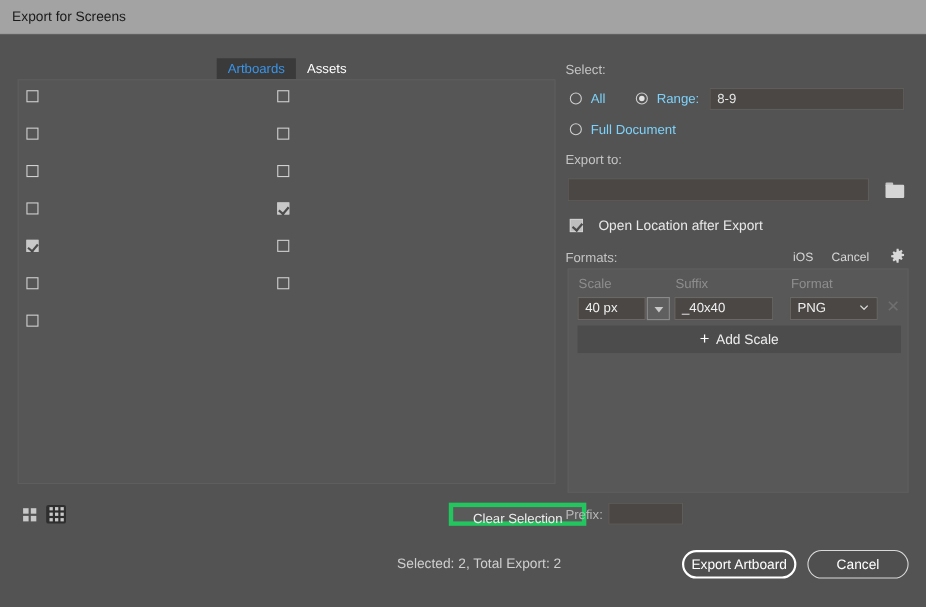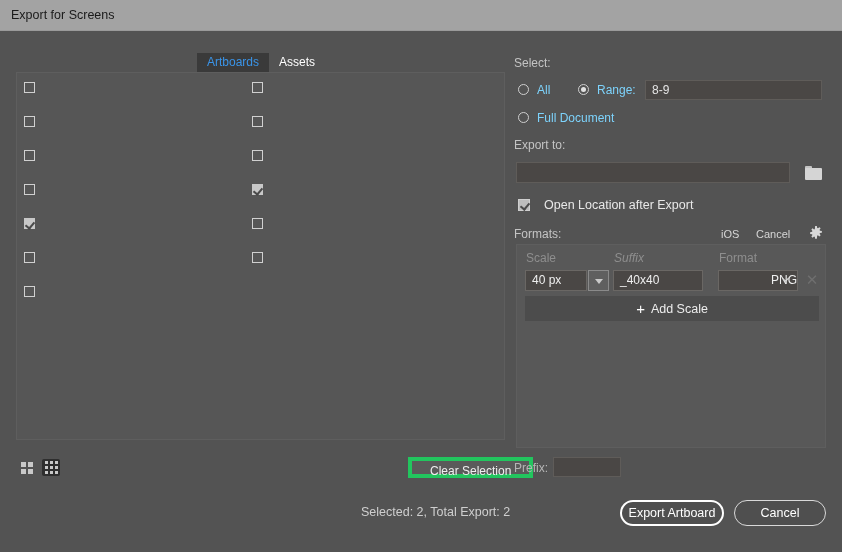--- a/index.html
+++ b/index.html
@@ -299,21 +299,20 @@
     left: 201px; top: 25px;
     width: 80px; height: 21px;
     background: #4a4745;
     border: 1px solid #6a6764;
     box-sizing: border-box;
     color: #efefef;
     line-height: 19px;
     padding-left: 6px;
     font-size: 12px;
     cursor: default;
-    text-align: right;
   }
   .format-sel .chev {
     position: absolute;
     right: 7px; top: 6px;
     width: 9px; height: 5px;
   }
   .del-x {
     position: absolute;
     left: 288px; top: 28px;
     width: 14px; height: 14px;
@@ -501,21 +500,21 @@
 <div class="preset-link" style="left:756px; top:228px;">Cancel</div>
 <div class="gear">
   <svg width="14" height="14" viewBox="0 0 16 16">
     <path fill="#d8d8d8" d="M8 5.2A2.8 2.8 0 1 0 8 10.8 2.8 2.8 0 1 0 8 5.2zm0 1.6a1.2 1.2 0 1 1 0 2.4 1.2 1.2 0 0 1 0-2.4z"></path>
     <path fill="#d8d8d8" d="M7 0h2l.3 2.1.9.4L11.9 1.3l1.4 1.4-1.2 1.7.4.9L14.7 5.6v2l-2.2.3-.4.9 1.2 1.7-1.4 1.4-1.7-1.2-.9.4L9 14.7H7l-.3-2.2-.9-.4-1.7 1.2-1.4-1.4 1.2-1.7-.4-.9L1.3 9V7l2.2-.3.4-.9L2.7 4.1l1.4-1.4 1.7 1.2.9-.4z"></path>
   </svg>
 </div>
 
 <div class="formats-box">
   <span class="col-head" style="left:9px;">Scale</span>
-  <span class="col-head" style="left:97px;font-style:italic;">Suffix</span>
+  <span class="col-head" style="left:97px;">Suffix</span>
   <span class="col-head" style="left:202px;">Format</span>
 
   <div class="scale-field">40 px</div>
   <div class="scale-drop"></div>
   <div class="suffix-field">_40x40</div>
   <div class="format-sel">
     <span>PNG</span>
     <svg class="chev" viewBox="0 0 10 6">
       <path d="M1 1 L5 5 L9 1" stroke="#d8d8d8" stroke-width="1.4" fill="none"></path>
     </svg>

